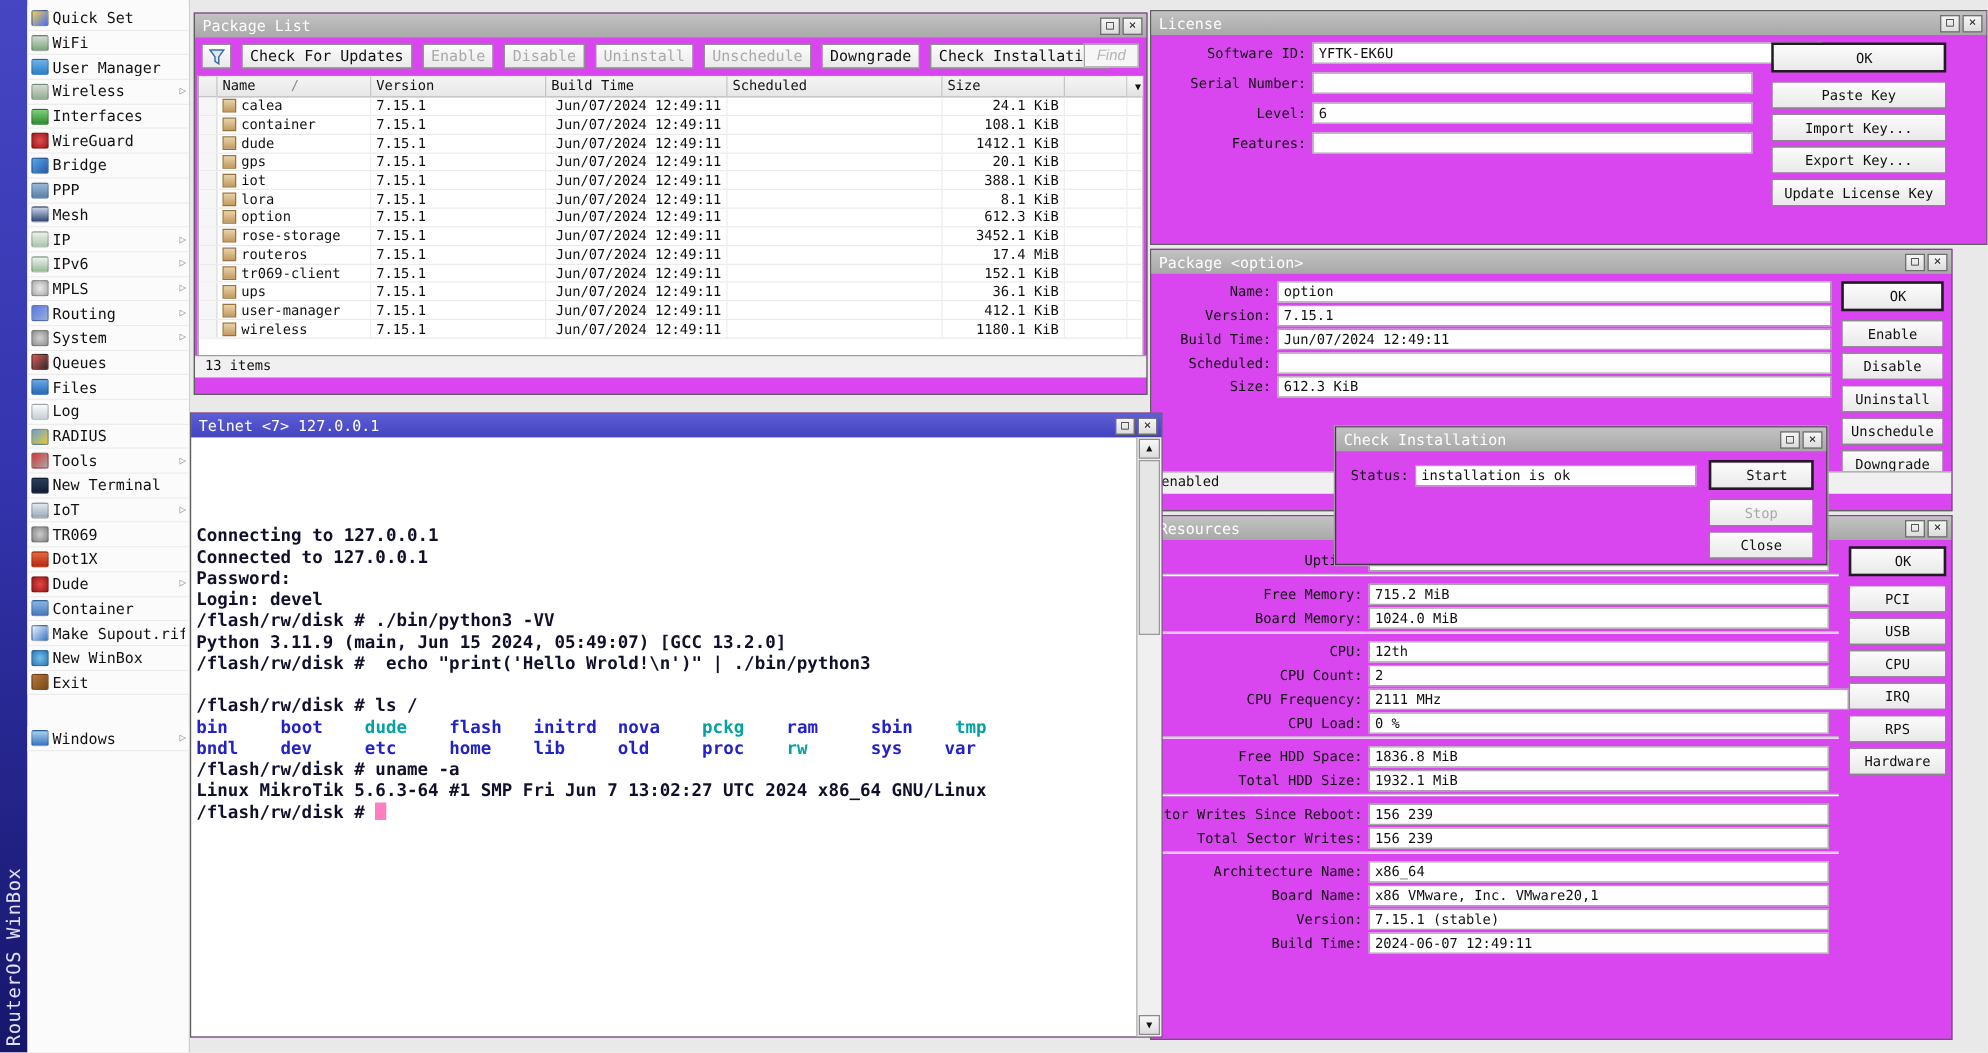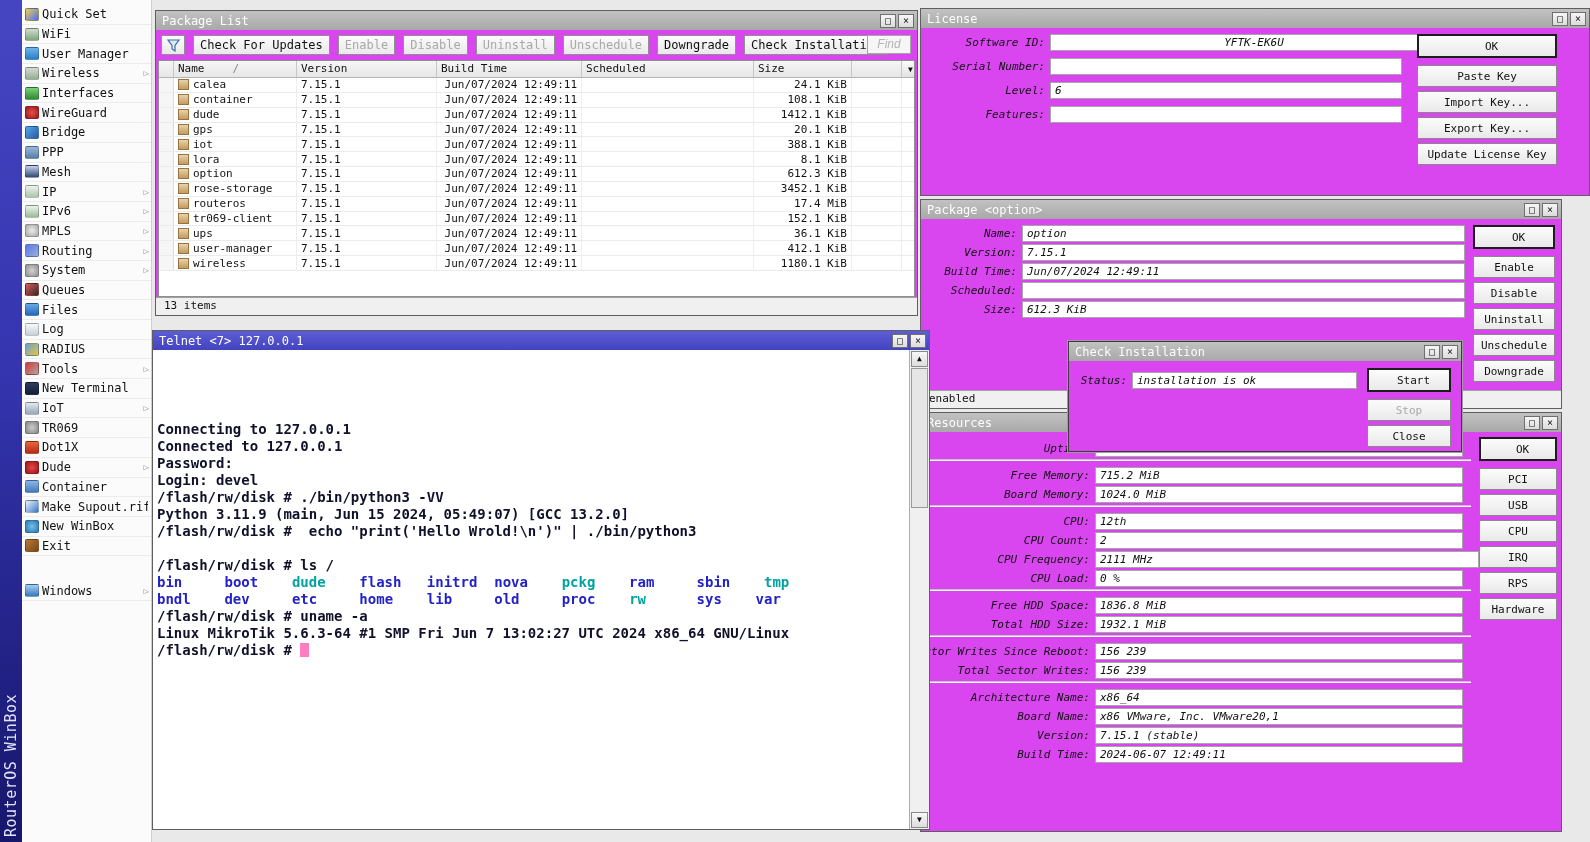--- a/index.html
+++ b/index.html
@@ -69,28 +69,28 @@
   .tb-btn { width:16px; height:14px; background:linear-gradient(180deg,#f6f6f6,#dcdcdc);
     border:1px solid #6f6f6f; color:#1a1a1a; font-size:10px; line-height:11px; text-align:center; }
 
   .btn { display:block; background:linear-gradient(180deg,#fcfcfc,#e9e9e9); border:1px solid #898989;
     text-align:center; font-family:inherit; font-size:11px; color:#111; height:22px; padding:2px 3px;
     white-space:nowrap; overflow:hidden; margin-bottom:4px; }
   .btn.default { border:2px solid #1d1d1d; height:24px; margin-bottom:7px;padding-left:12px; }
   .btn.disabled { color:#a9a9a9; }
   .btnstack { position:absolute; display:flex; flex-direction:column; }
 
-  .frow { display:flex; align-items:center; margin:0 0 2px 8px;font-style:italic; }
+  .frow { display:flex; align-items:center; margin:0 0 2px 8px; }
   .flabel { display:flex; justify-content:flex-end; white-space:nowrap; flex:none; padding-right:0; }
   .flabel > span { white-space:nowrap; }
   .field { background:#fff; border:1px solid #a6a6a6; height:17px; line-height:15px;
     padding:0 4px; margin-left:5px; white-space:nowrap; overflow:hidden; flex:none; }
   .fields { position:absolute; }
   .sep { height:2px; border-top:1px solid #c2c2c2; border-bottom:1px solid #fbfbfb; margin:0 8px 6px 4px; }
-  .statusbar { position:absolute; left:0; right:0; bottom:0; height:18px; border-top:1px solid #9f9f9f;
+  .statusbar { position:absolute; left:0; right:0; bottom:13px; height:18px; border-top:1px solid #9f9f9f;
     background:#f0f0f0; line-height:16px; padding-left:8px; white-space:nowrap; }
 
   
   #win-pkglist { left:155px; top:10px; width:763px; height:306px; z-index:4; }
   .toolbar { position:absolute; left:2px; right:2px; top:21px; height:26px;
     display:flex; align-items:center; gap:8px; padding:0 3px; }
   .tool-filter { width:24px; height:20px; background:linear-gradient(180deg,#fcfcfc,#e9e9e9);
     border:1px solid #909090; display:flex; align-items:center; justify-content:center; }
   .tool-btn { background:linear-gradient(180deg,#fcfcfc,#e9e9e9); border:1px solid #909090;
     height:20px; padding:1px 6px; font-family:inherit; font-size:12px; color:#111; white-space:nowrap; }
@@ -451,21 +451,21 @@
     <span class="tb-btns">
       <span class="tb-btn">□</span>
       <span class="tb-btn">×</span>
     </span>
   </header>
   <div class="fields" id="license-fields">
       <div class="frow">
         <span class="flabel" style="width: 112px;">
           <span>Software ID:</span>
         </span>
-        <span class="field" style="width: 408px; text-align: center;">YFTK-EK6U</span>
+        <span class="field" style="width: 408px;">YFTK-EK6U</span>
       </div>
       <div class="frow">
         <span class="flabel" style="width: 112px;">
           <span>Serial Number:</span>
         </span>
         <span class="field" style="width: 352px;"></span>
       </div>
       <div class="frow">
         <span class="flabel" style="width: 112px;">
           <span>Level:</span>

